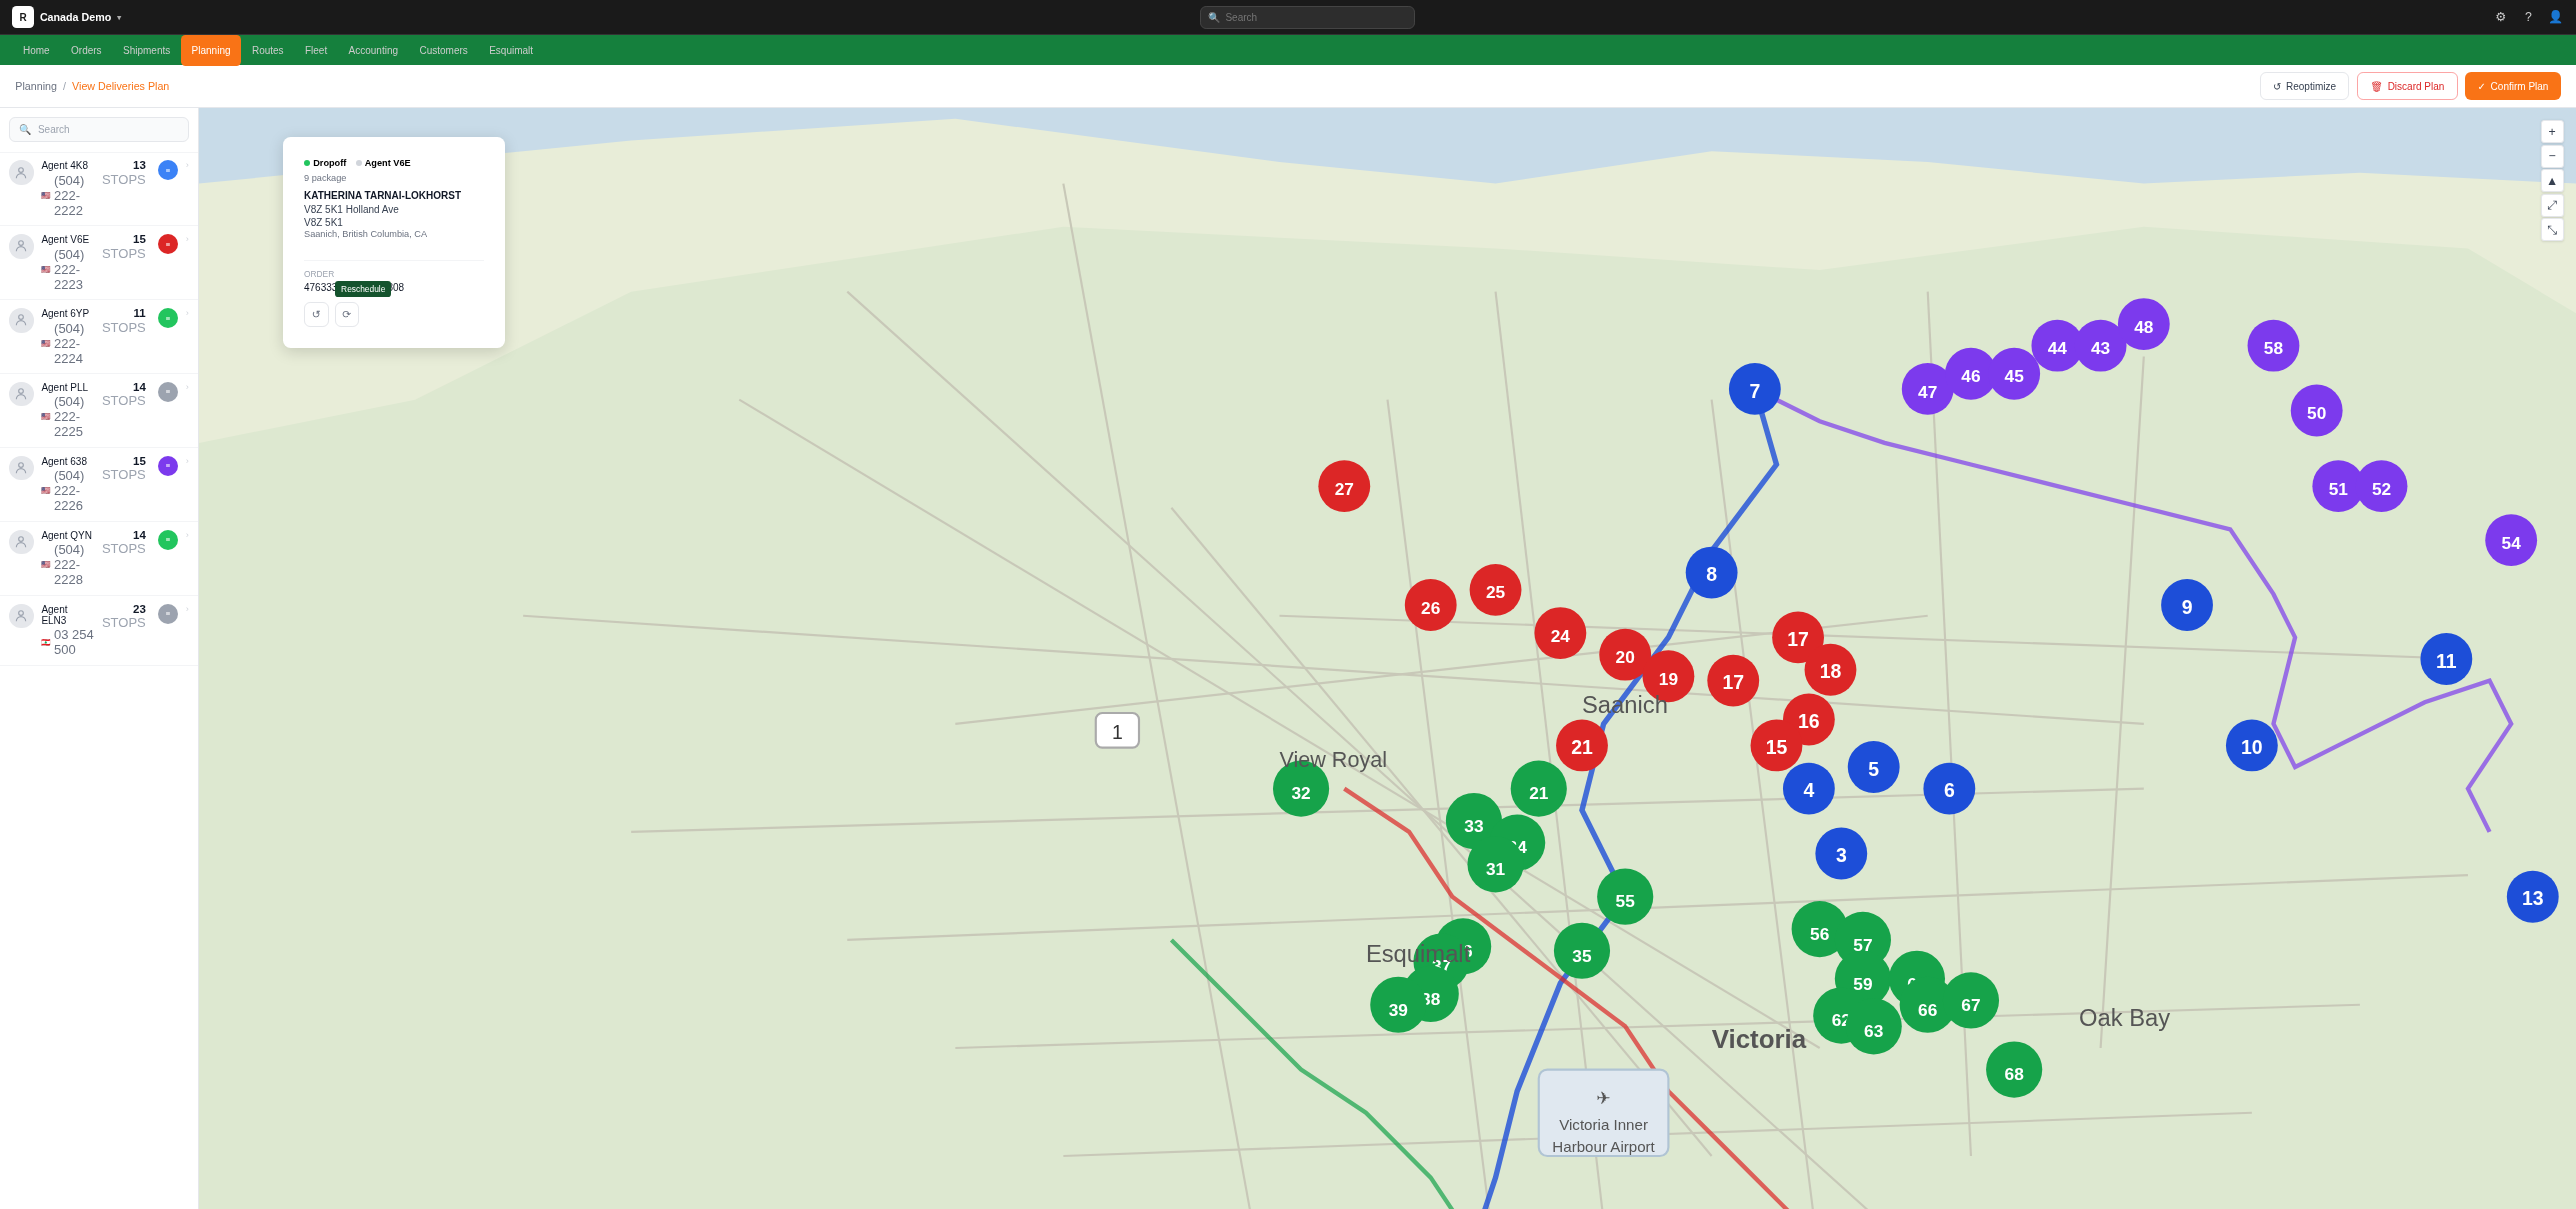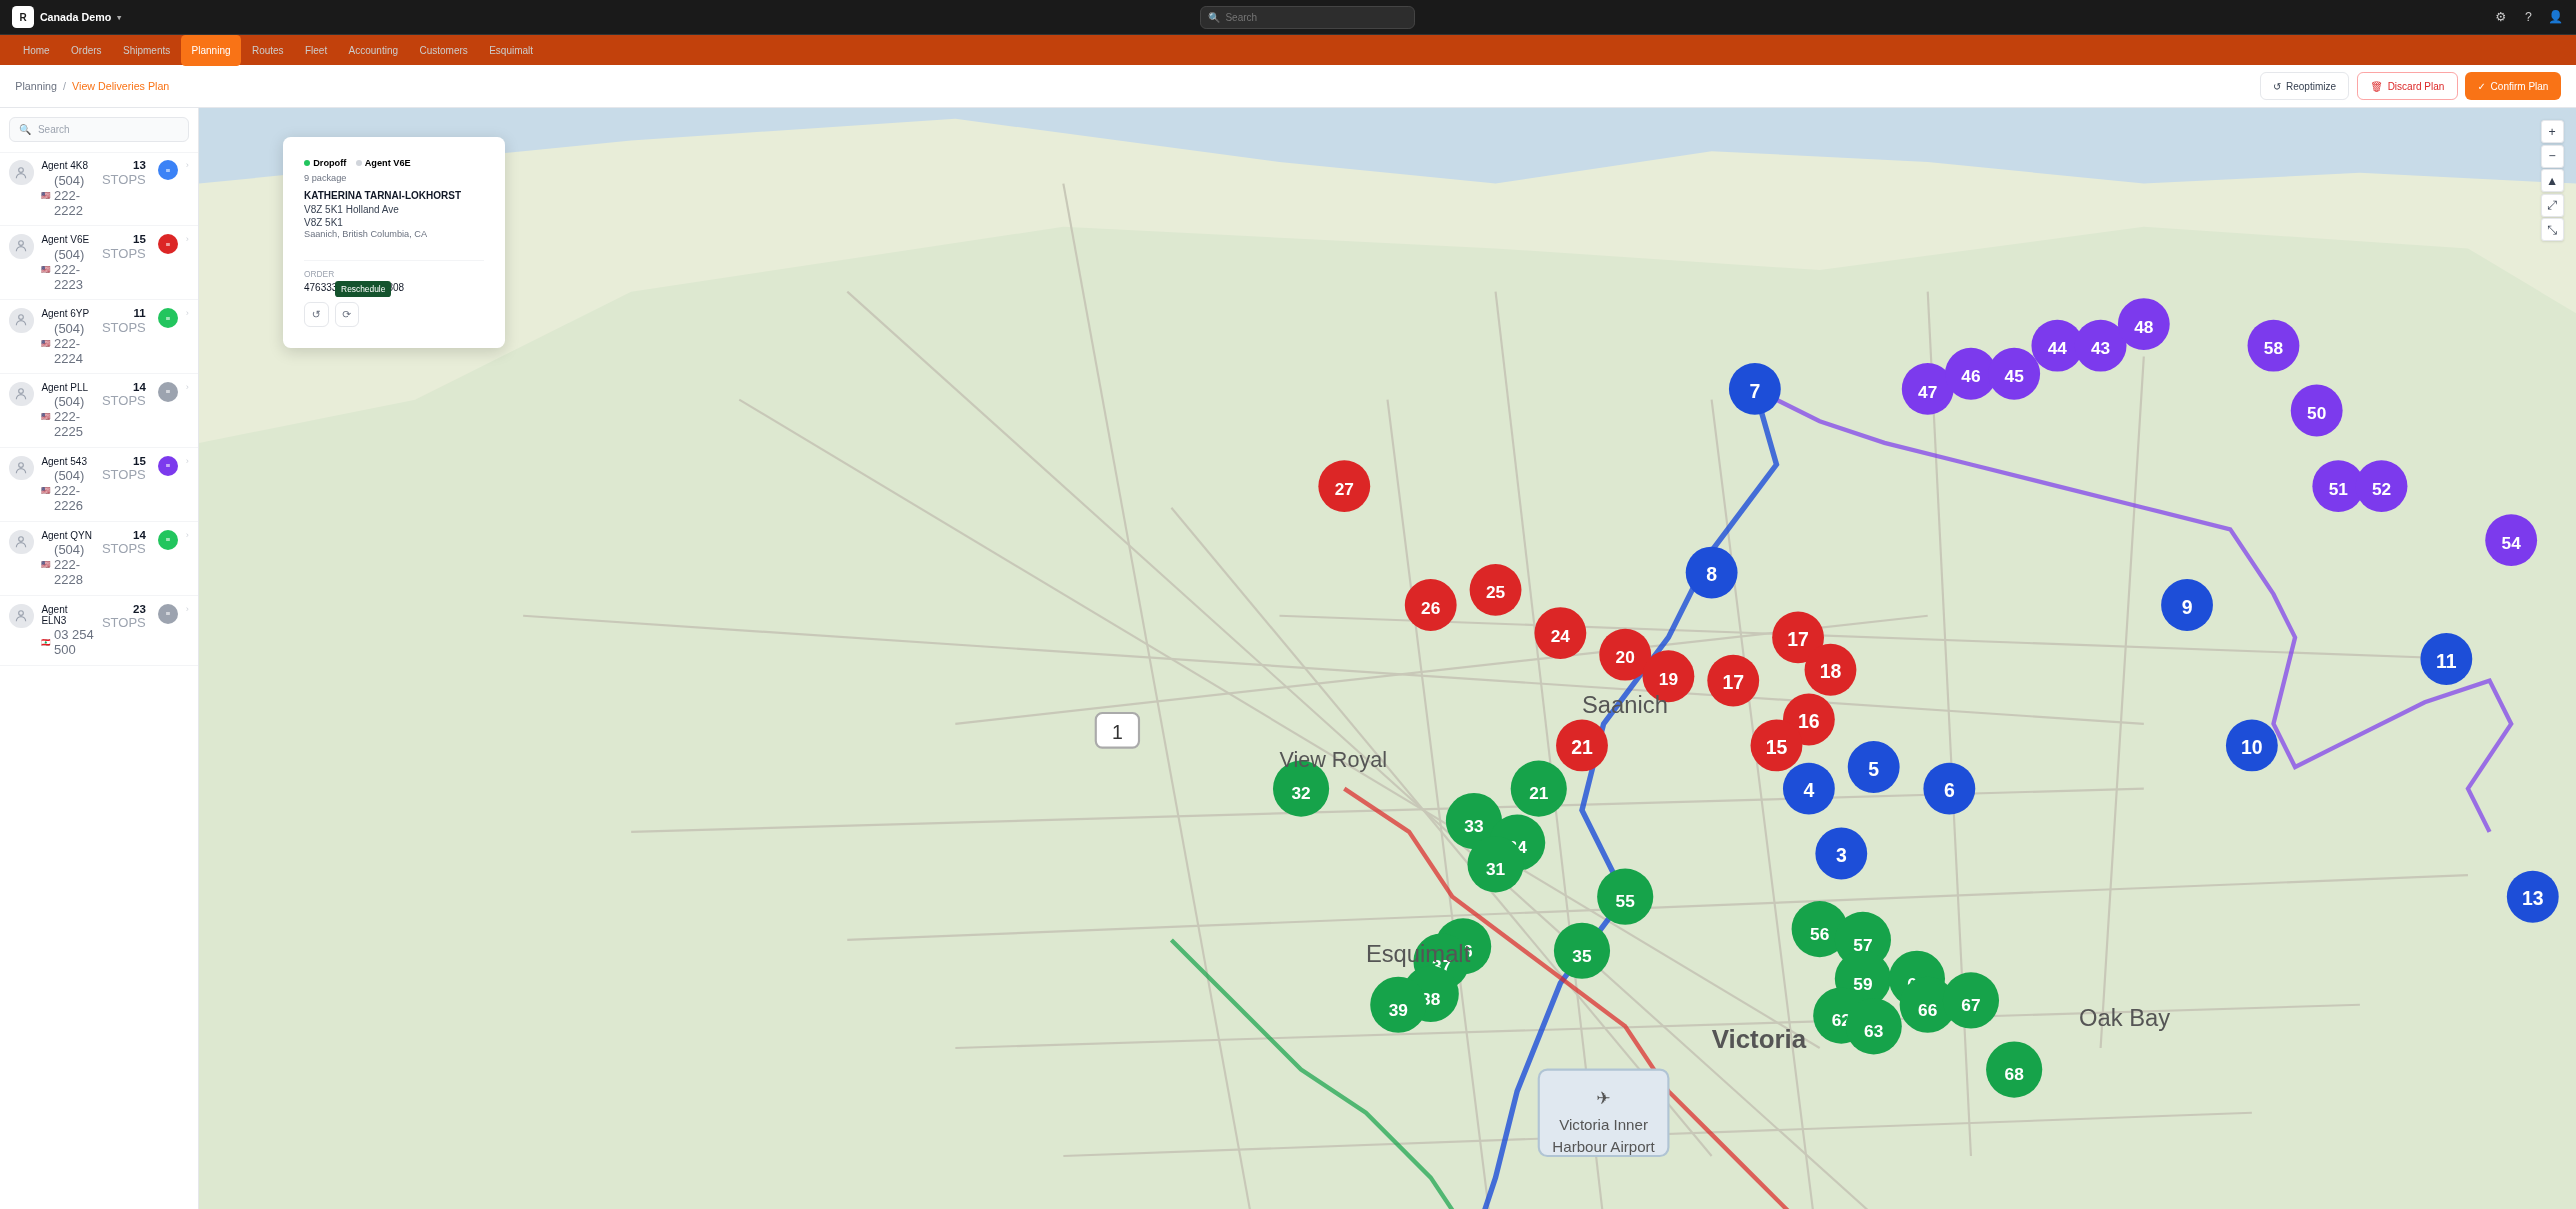--- a/index.html
+++ b/index.html
@@ -64,21 +64,21 @@
     }
     .topbar-icon {
       width: 15.3px; height: 15.3px;
       cursor: pointer;
       display: flex; align-items: center; justify-content: center;
       font-size: 12.3px;
     }
 
     
     .navbar {
-      background: #c2410c;
+      background: #15803d;
       height: 31px;
       display: flex;
       align-items: center;
       padding: 0 12.3px;
       border-top: 0.8px solid #333;
     }
     .nav-item {
       color: #ccc;
       font-size: 10px;
       padding: 0 10.7px;
@@ -556,21 +556,21 @@
       <span class="chevron-right">›</span>
     </div>
         <div class="agent-item">
       <div class="agent-avatar">
         <svg width="14" height="14" viewBox="0 0 24 24" fill="none" stroke="#9ca3af" stroke-width="2">
           <circle cx="12" cy="7" r="4"></circle>
           <path d="M4 21c0-4.4 3.6-8 8-8s8 3.6 8 8"></path>
         </svg>
       </div>
       <div class="agent-info">
-        <div class="agent-name">Agent 543</div>
+        <div class="agent-name">Agent 638</div>
         <div class="agent-phone-row">
           <span class="flag">🇺🇸</span>
           <span class="agent-phone">(504) 222-2226</span>
         </div>
       </div>
       <div class="stops-badge">
         <div class="stops-num">15</div>
         <div class="stops-label">STOPS</div>
       </div>
       <div class="agent-color-dot" style="background:#7c3aed">

